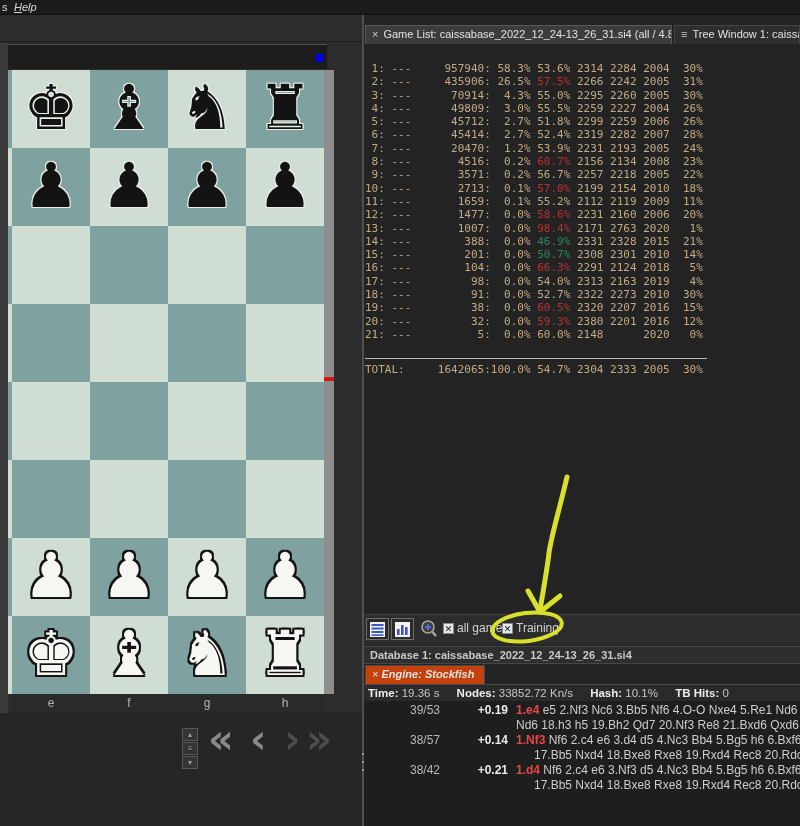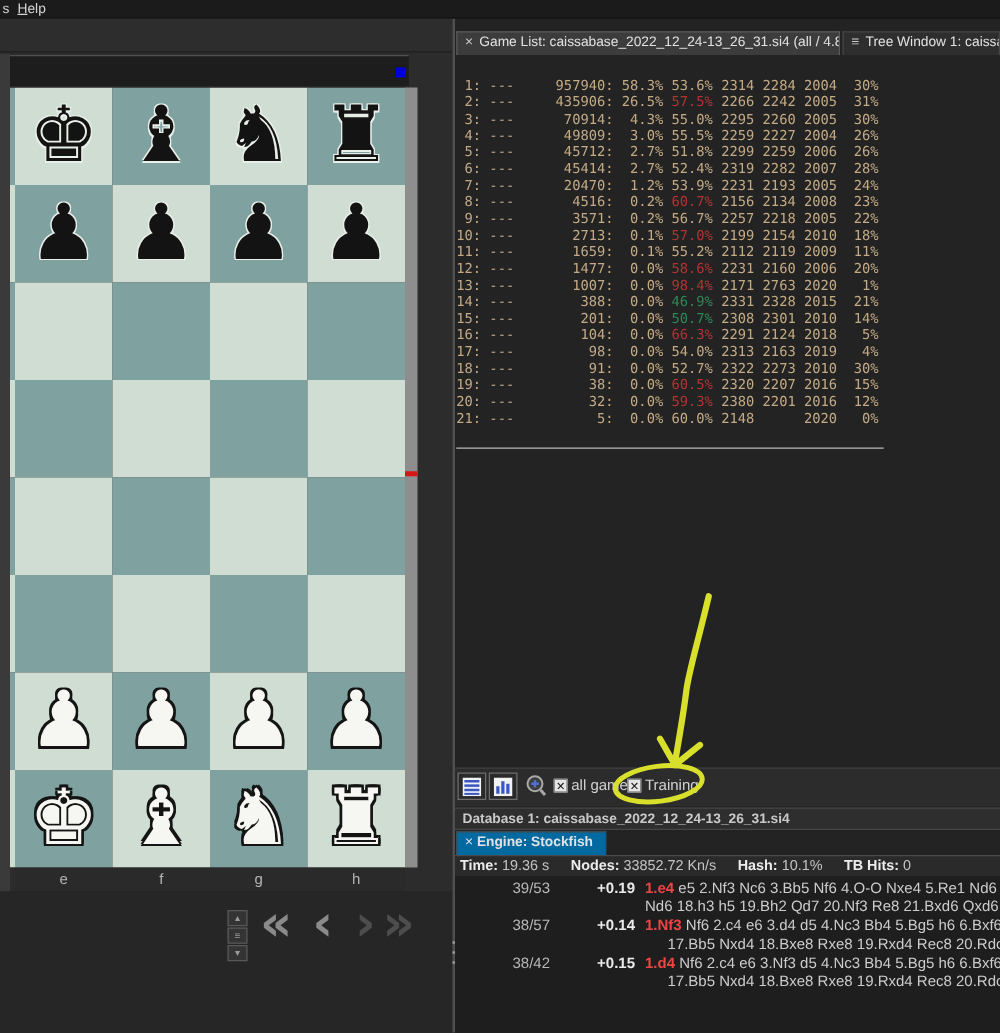--- a/index.html
+++ b/index.html
@@ -6,21 +6,21 @@
   html,body { width:800px; height:826px; overflow:hidden; background:#272727;
               font-family:"Liberation Sans", sans-serif; }
   #stage { position:absolute; left:0; top:0; width:800px; height:826px; }
 
   
   #menubar { position:absolute; left:0; top:0; width:800px; height:15px;
              background:#1b1b1b; border-bottom:1px solid #101010;
              color:#d6d6d6; font-size:11px; }
   #menubar .mitem { position:absolute; top:1px; display:inline-block; }
   #menu-partial { left:2px; }
-  #menu-help { left:14px; }
+  #menu-help { left:14px;font-style:italic; }
   #menu-help::first-letter { text-decoration:underline; }
 
   
   #left { position:absolute; left:0; top:15px; width:362px; height:811px; background:#2c2c2c; }
   #left-toolbar { position:absolute; left:0; top:0; width:362px; height:27px;
                   background:#2d2d2d; border-bottom:1px solid #1f1f1f; }
   #left-edge { position:absolute; left:0; top:28px; width:8px; height:684px; background:#3a3a3a; }
   #board-head { position:absolute; left:8px; top:29px; width:319px; height:25px;
                 background:#1d1d1d; border-top:1px solid #4f4f4f; }
   #turn-indicator { position:absolute; left:308px; top:9px; width:8px; height:8px; background:#0000dd; }
@@ -100,22 +100,22 @@
 
   
   #db-bar { position:absolute; left:0; top:631px; width:436px; height:18px; background:#2e2e2e;
             border-top:1px solid #464646; border-bottom:1px solid #464646;
             color:#c9c9c9; font-size:11px; font-weight:bold; line-height:16px; padding-left:6px;
             white-space:nowrap; overflow:hidden; }
 
   
   #engine-tabrow { position:absolute; left:0; top:650px; width:436px; height:19px; background:#232323; }
   #engine-tab { position:absolute; left:1px; top:0; height:19px; padding:2px 10px 0 6px;
-                background:#0369a1; border:1px solid #4a4a4a; border-bottom:none;
-                color:#e2e2e2; font-size:11px; font-weight:bold; white-space:nowrap; }
+                background:#c2410c; border:1px solid #4a4a4a; border-bottom:none;
+                color:#e2e2e2; font-size:11px; font-weight:bold; white-space:nowrap;font-style:italic; }
   #engine-tab .ticon { font-weight:normal; }
   #engine-stats { position:absolute; left:0; top:669px; width:456px; height:17px; background:#2a2a2a;
                   border-top:1px solid #4a4a4a; font-size:11.5px; line-height:16px; padding-left:4px;
                   white-space:nowrap; overflow:hidden; }
   #engine-stats b { color:#ececec; }
   #engine-stats span.val { color:#c4c4c4; margin-right:14px; }
   #engine-lines { position:absolute; left:0; top:686px; width:436px; height:125px; background:#1e1e1e;
                   padding-top:2px; overflow:hidden; }
   .ev-row { display:grid; grid-template-columns:50px 40px auto; column-gap:8px;
             height:15px; line-height:15px; font-size:12px; padding-left:5px;margin-left:41px; }
@@ -225,20 +225,21 @@
         <span class="ticon">×</span><span>Game List: caissabase_2022_12_24-13_26_31.si4 (all / 4.87M)</span>
       </div>
       <div class="tab" id="tab-tree">
         <span class="ticon">≡</span><span>Tree Window 1: caissabas</span>
       </div>
     </div>
 
     <div id="tree-block">
       <div id="tree-rows"><div class="tree-row"><span> 1: ---     957940: 58.3%</span><span> 53.6%</span><span> 2314 2284 2004  30%</span></div><div class="tree-row"><span> 2: ---     435906: 26.5%</span><span class="score-red"> 57.5%</span><span> 2266 2242 2005  31%</span></div><div class="tree-row"><span> 3: ---      70914:  4.3%</span><span> 55.0%</span><span> 2295 2260 2005  30%</span></div><div class="tree-row"><span> 4: ---      49809:  3.0%</span><span> 55.5%</span><span> 2259 2227 2004  26%</span></div><div class="tree-row"><span> 5: ---      45712:  2.7%</span><span> 51.8%</span><span> 2299 2259 2006  26%</span></div><div class="tree-row"><span> 6: ---      45414:  2.7%</span><span> 52.4%</span><span> 2319 2282 2007  28%</span></div><div class="tree-row"><span> 7: ---      20470:  1.2%</span><span> 53.9%</span><span> 2231 2193 2005  24%</span></div><div class="tree-row"><span> 8: ---       4516:  0.2%</span><span class="score-red"> 60.7%</span><span> 2156 2134 2008  23%</span></div><div class="tree-row"><span> 9: ---       3571:  0.2%</span><span> 56.7%</span><span> 2257 2218 2005  22%</span></div><div class="tree-row"><span>10: ---       2713:  0.1%</span><span class="score-red"> 57.0%</span><span> 2199 2154 2010  18%</span></div><div class="tree-row"><span>11: ---       1659:  0.1%</span><span> 55.2%</span><span> 2112 2119 2009  11%</span></div><div class="tree-row"><span>12: ---       1477:  0.0%</span><span class="score-red"> 58.6%</span><span> 2231 2160 2006  20%</span></div><div class="tree-row"><span>13: ---       1007:  0.0%</span><span class="score-red"> 98.4%</span><span> 2171 2763 2020   1%</span></div><div class="tree-row"><span>14: ---        388:  0.0%</span><span class="score-green"> 46.9%</span><span> 2331 2328 2015  21%</span></div><div class="tree-row"><span>15: ---        201:  0.0%</span><span class="score-green"> 50.7%</span><span> 2308 2301 2010  14%</span></div><div class="tree-row"><span>16: ---        104:  0.0%</span><span class="score-red"> 66.3%</span><span> 2291 2124 2018   5%</span></div><div class="tree-row"><span>17: ---         98:  0.0%</span><span> 54.0%</span><span> 2313 2163 2019   4%</span></div><div class="tree-row"><span>18: ---         91:  0.0%</span><span> 52.7%</span><span> 2322 2273 2010  30%</span></div><div class="tree-row"><span>19: ---         38:  0.0%</span><span class="score-red"> 60.5%</span><span> 2320 2207 2016  15%</span></div><div class="tree-row"><span>20: ---         32:  0.0%</span><span class="score-red"> 59.3%</span><span> 2380 2201 2016  12%</span></div><div class="tree-row"><span>21: ---          5:  0.0%</span><span> 60.0%</span><span> 2148      2020   0%</span></div></div>
       <div id="tree-sep"></div>
+      <div id="tree-total">TOTAL:     1642065:100.0% 54.7% 2304 2333 2005  30%</div>
     </div>
 
     <div id="tree-toolbar">
       <div class="tbtn" id="btn-list">
         <svg class="icon-svg" width="15" height="15" viewBox="0 0 15 15">
           <rect x="0" y="0" width="15" height="15" fill="#f2f2f2"></rect>
           <rect x="1.5" y="2" width="12" height="2" fill="#3a57c4"></rect>
           <rect x="1.5" y="5.5" width="12" height="2" fill="#3a57c4"></rect>
           <rect x="1.5" y="9" width="12" height="2" fill="#3a57c4"></rect>
           <rect x="1.5" y="12.3" width="12" height="1.6" fill="#3a57c4"></rect>
@@ -306,21 +307,21 @@
           <span class="ev-eval">+0.14</span>
           <span class="ev-moves"><b>1.Nf3</b><span> Nf6 2.c4 e6 3.d4 d5 4.Nc3 Bb4 5.Bg5 h6 6.Bxf6 Qxf6 7.e3 O-O 8.Rc1 dx</span></span>
         </div>
         <div class="ev-row">
           <span></span>
           <span></span>
           <span class="ev-moves" style="padding-left: 18px;">17.Bb5 Nxd4 18.Bxe8 Rxe8 19.Rxd4 Rec8 20.Rdc4 Rxc4 21.Rxc4 Rd8 22</span>
         </div>
         <div class="ev-row">
           <span class="ev-depth">38/42</span>
-          <span class="ev-eval">+0.15</span>
+          <span class="ev-eval">+0.21</span>
           <span class="ev-moves"><b>1.d4</b><span> Nf6 2.c4 e6 3.Nf3 d5 4.Nc3 Bb4 5.Bg5 h6 6.Bxf6 Qxf6 7.e3 O-O 8.Rc1 dx</span></span>
         </div>
         <div class="ev-row">
           <span></span>
           <span></span>
           <span class="ev-moves" style="padding-left: 18px;">17.Bb5 Nxd4 18.Bxe8 Rxe8 19.Rxd4 Rec8 20.Rdc4 Rxc4 21.Rxc4 Rd8 (w</span>
         </div>
       </div>
   </div>
 

